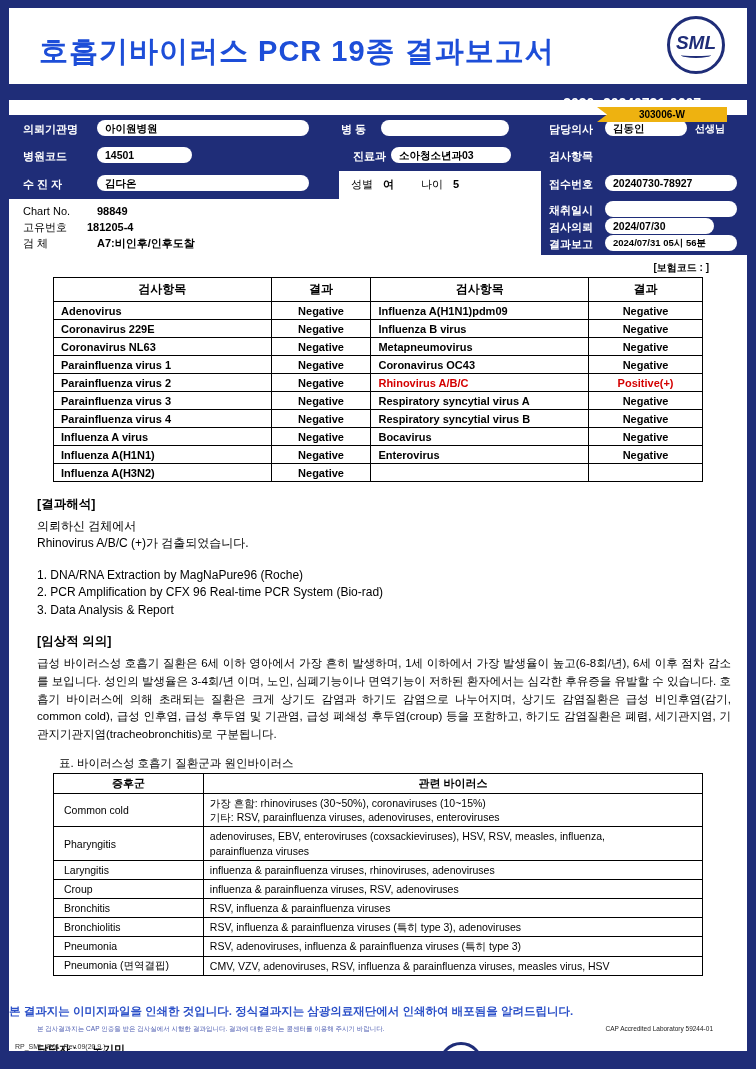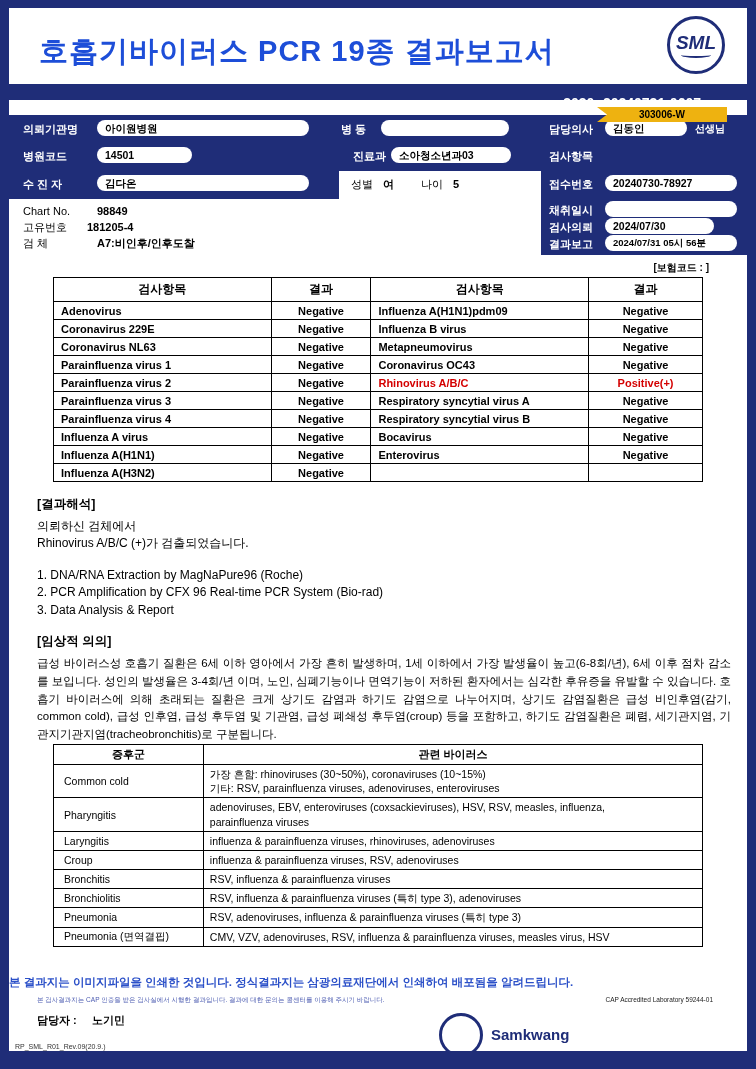--- a/index.html
+++ b/index.html
@@ -228,20 +228,21 @@
     <div class="sec-line">1. DNA/RNA Extraction by MagNaPure96 (Roche)</div>
     <div class="sec-line">2. PCR Amplification by CFX 96 Real-time PCR System (Bio-rad)</div>
     <div class="sec-line">3. Data Analysis &amp; Report</div>
   </div>
 
   <div class="section">
     <div class="sec-heading">[임상적 의의]</div>
     <div class="clinical-text">급성 바이러스성 호흡기 질환은 6세 이하 영아에서 가장 흔히 발생하며, 1세 이하에서 가장 발생율이 높고(6-8회/년), 6세 이후 점차 감소를 보입니다. 성인의 발생율은 3-4회/년 이며, 노인, 심폐기능이나 면역기능이 저하된 환자에서는 심각한 후유증을 유발할 수 있습니다. 호흡기 바이러스에 의해 초래되는 질환은 크게 상기도 감염과 하기도 감염으로 나누어지며, 상기도 감염질환은 급성 비인후염(감기, common cold), 급성 인후염, 급성 후두염 및 기관염, 급성 폐쇄성 후두염(croup) 등을 포함하고, 하기도 감염질환은 폐렴, 세기관지염, 기관지기관지염(tracheobronchitis)로 구분됩니다.</div>
   </div>
 
+  <div class="disease-caption">표. 바이러스성 호흡기 질환군과 원인바이러스</div>
   <table class="disease-table">
     <colgroup>
         <col style="width:150px">
         <col style="width:500px">
       </colgroup>
     <thead>
       <tr>
         <th>증후군</th>
         <th>관련 바이러스</th>
       </tr>

